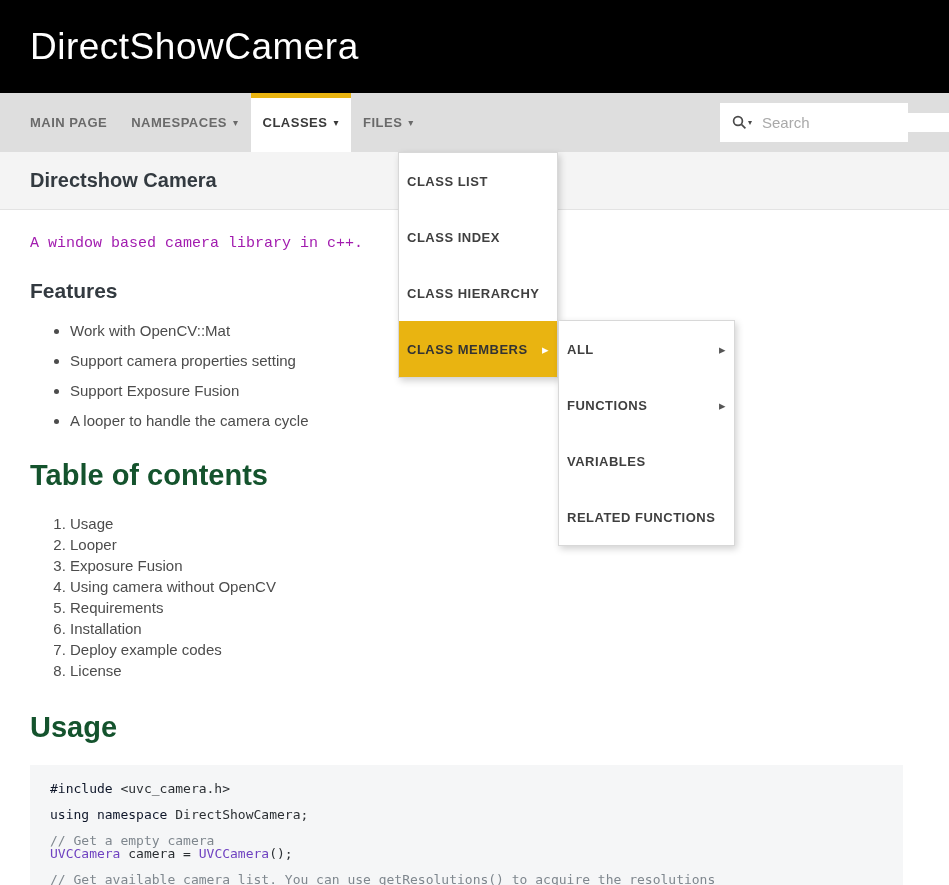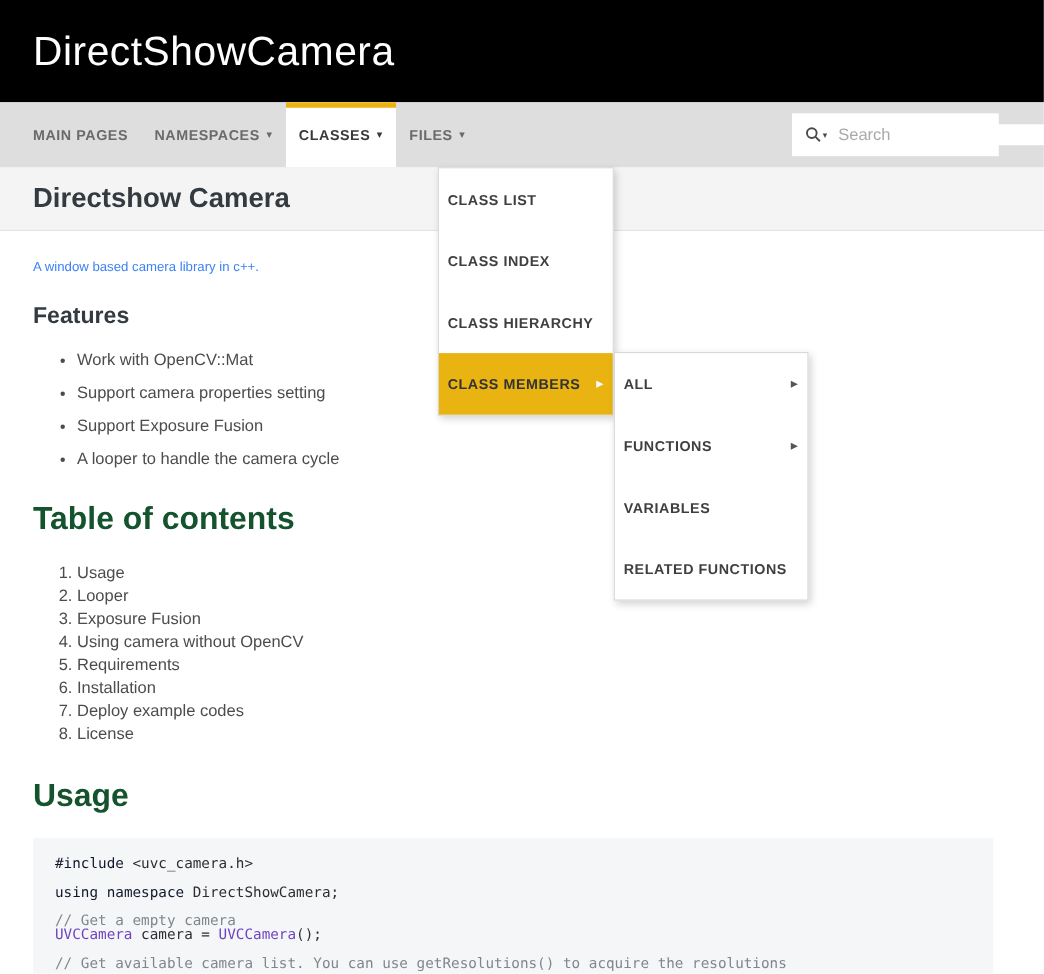--- a/index.html
+++ b/index.html
@@ -39,24 +39,24 @@
   .search-box input {
     border:none; outline:none; flex:1; margin-left:8px;
     font-family:"Liberation Sans", sans-serif; font-size:15px; color:#444;
   }
   .search-box input::placeholder { color:#a9a9a9; }
   
   .title-band {
     height:58px; background:#f4f4f4; border-bottom:1px solid #e3e3e3;
     display:flex; align-items:center; padding-left:30px;
   }
-  .title-band h1 { margin:0; font-size:25px; font-weight:bold; color:#333a40; }
+  .title-band h1 { margin:0; font-size:20px; font-weight:bold; color:#333a40; }
   
   main { padding:0 30px; }
-  .intro { margin:25px 0 0 0; font-size:12px; color:#3b82f6; }
+  .intro { margin:25px 0 0 0; font-size:15px; color:#a21caf;font-family:Liberation Mono, monospace; }
   .h-small { margin:27px 0 19px 0; font-size:21px; font-weight:bold; color:#333a40; }
   .h-big   { margin:30px 0 21px 0; font-size:29px; font-weight:bold; color:#14532d; }
   ul.features { margin:0; padding-left:40px; }
   ul.features li { font-size:15px; color:#4c4c4c; margin-bottom:13px; }
   ol.toc { margin:0; padding-left:40px; }
   ol.toc li { font-size:15px; color:#4c4c4c; line-height:21px; }
   
   .code-block {
     width:873px; background:#f5f6f7; padding:17px 20px 12px 20px;
     font-family:"DejaVu Sans Mono", monospace; font-size:13px; line-height:13px;
@@ -86,21 +86,21 @@
 </head>
 <body>
 
 <header class="app-header">
   <div class="app-title">DirectShowCamera</div>
 </header>
 
 <nav class="main-nav">
 
   <div class="nav-item">
-      <span>MAIN PAGES</span>
+      <span>MAIN PAGE</span>
     </div>
     <div class="nav-item">
       <span>NAMESPACES</span>
       <span class="caret">▾</span>
     </div>
     <div class="nav-item active">
       <span>CLASSES</span>
       <span class="caret">▾</span>
     </div>
     <div class="nav-item">

